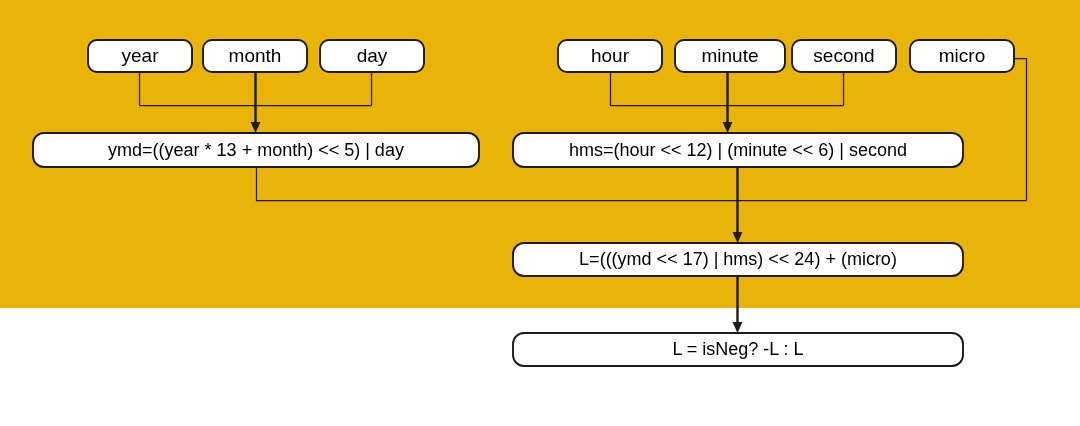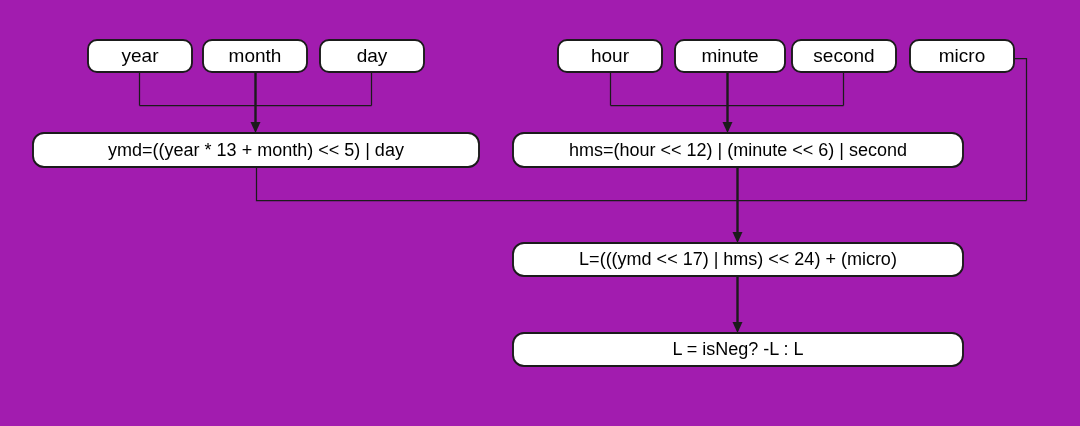--- a/index.html
+++ b/index.html
@@ -9,22 +9,22 @@
   }
   body {
     width: 1080px;
     height: 426px;
     overflow: hidden;
     font-family: "Liberation Sans", sans-serif;
   }
   #diagram-root {
     position: relative;
     width: 1080px;
-    height: 426px;
-    background: #a21caf;
+    height: 308px;
+    background: #eab308;
   }
   svg#flow-svg {
     display: block;
     width: 1080px;
     height: 426px;
   }
   .node-rect {
     fill: #ffffff;
     stroke: #1b1b1b;
     stroke-width: 1.9;

